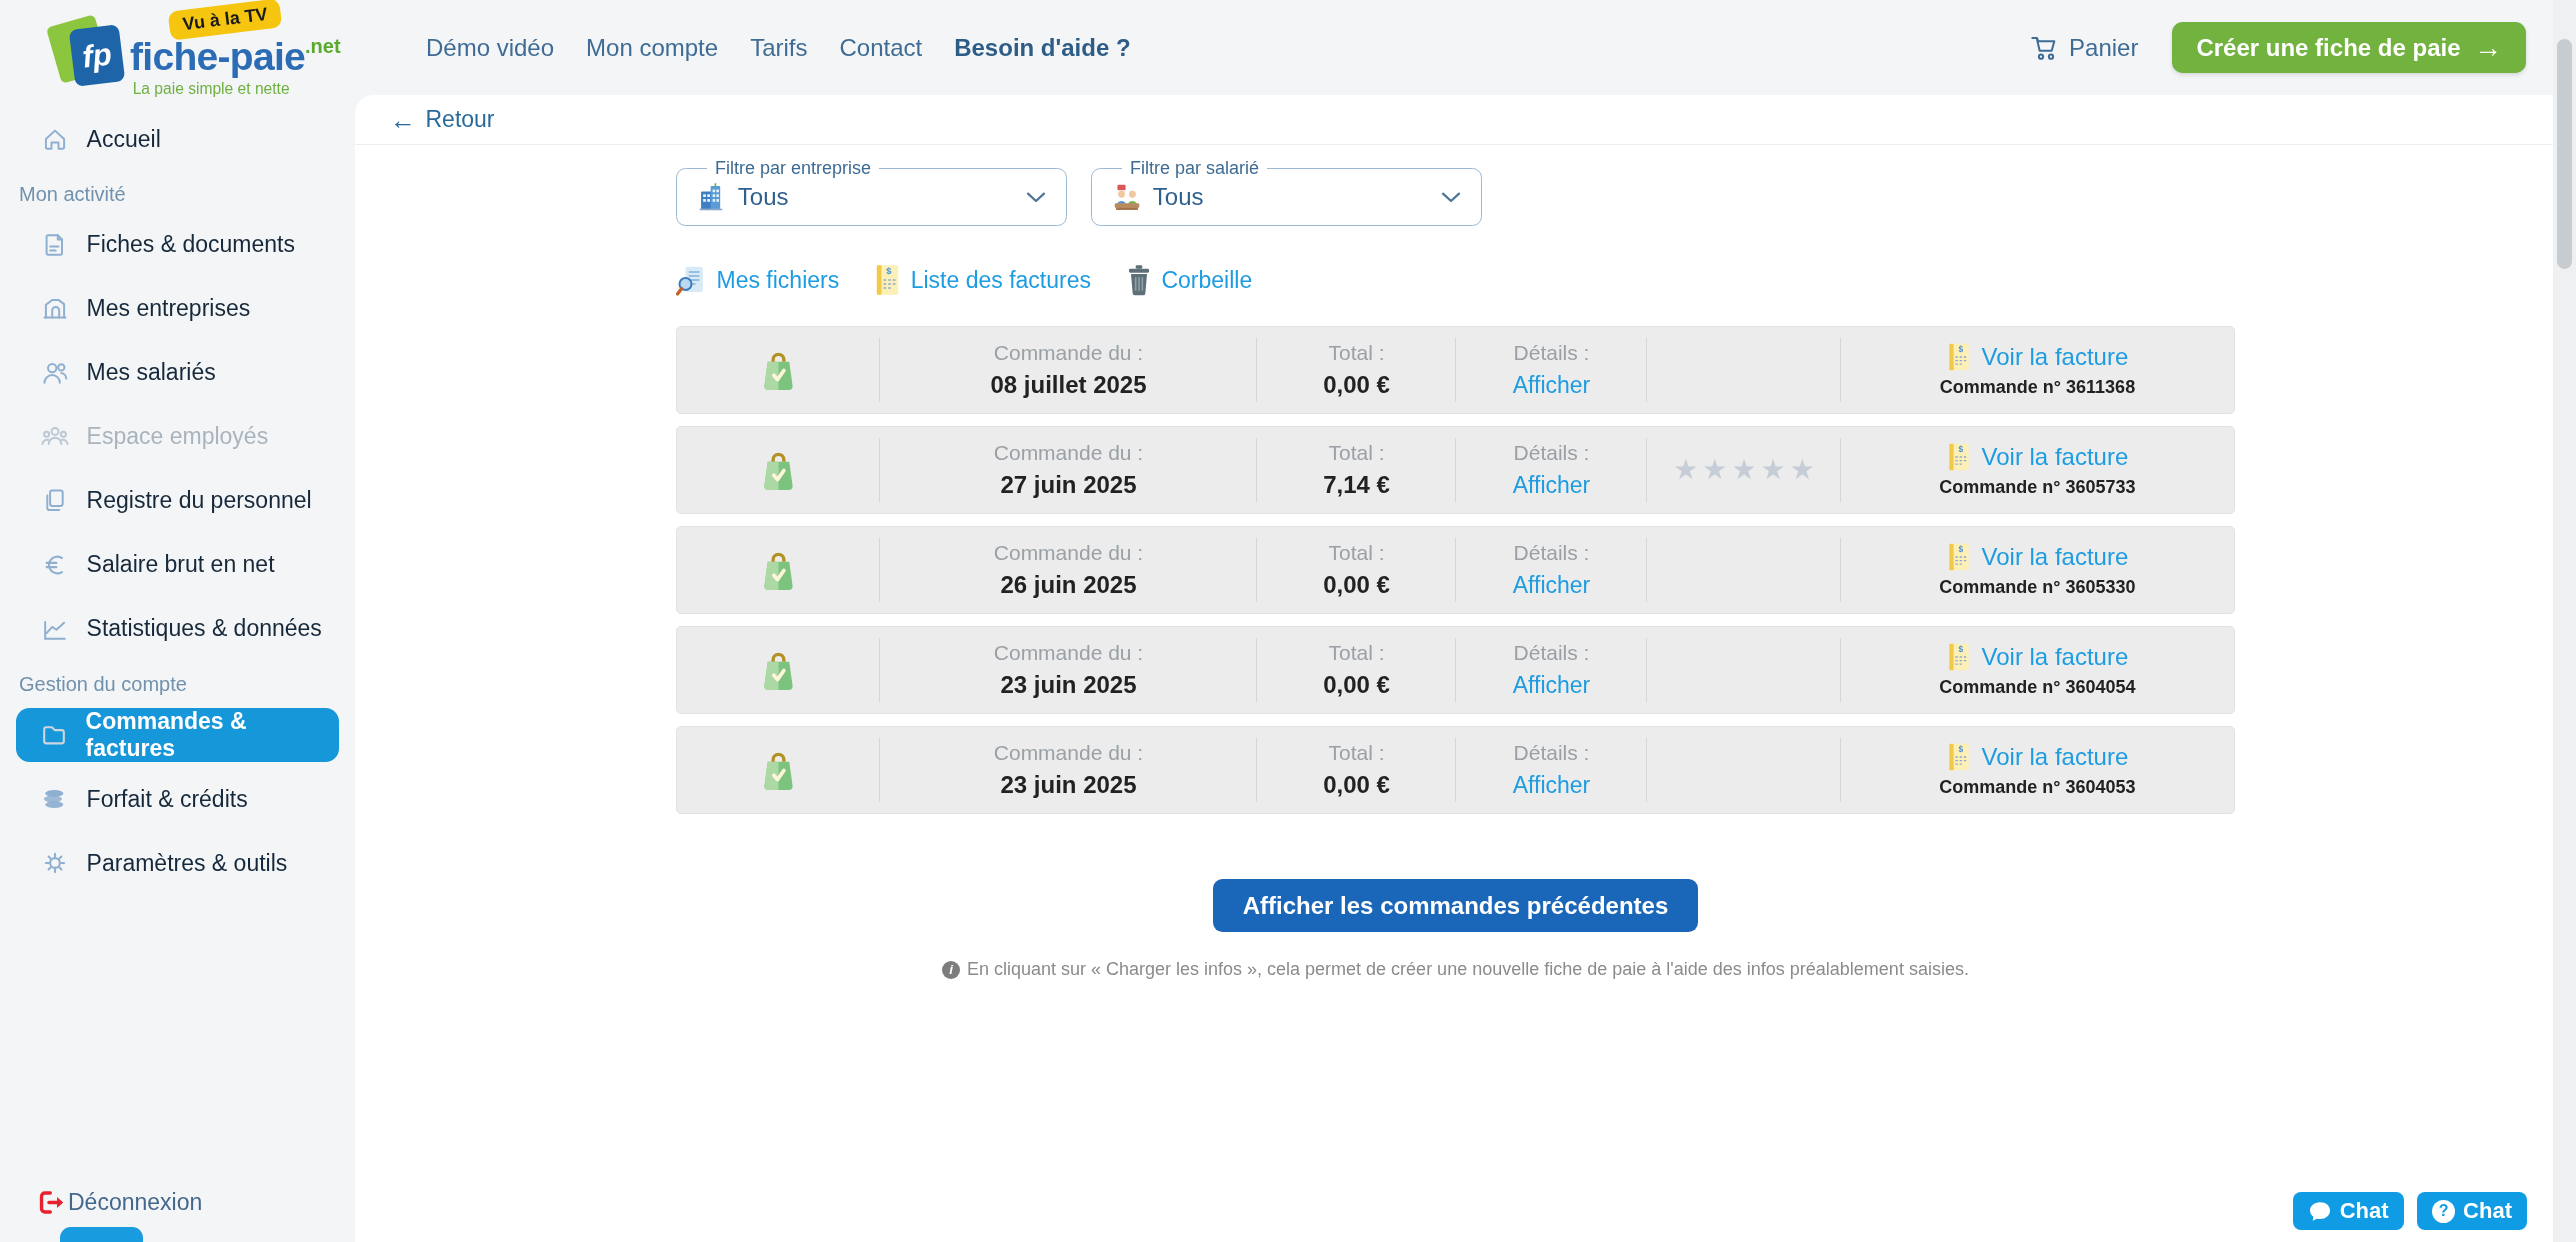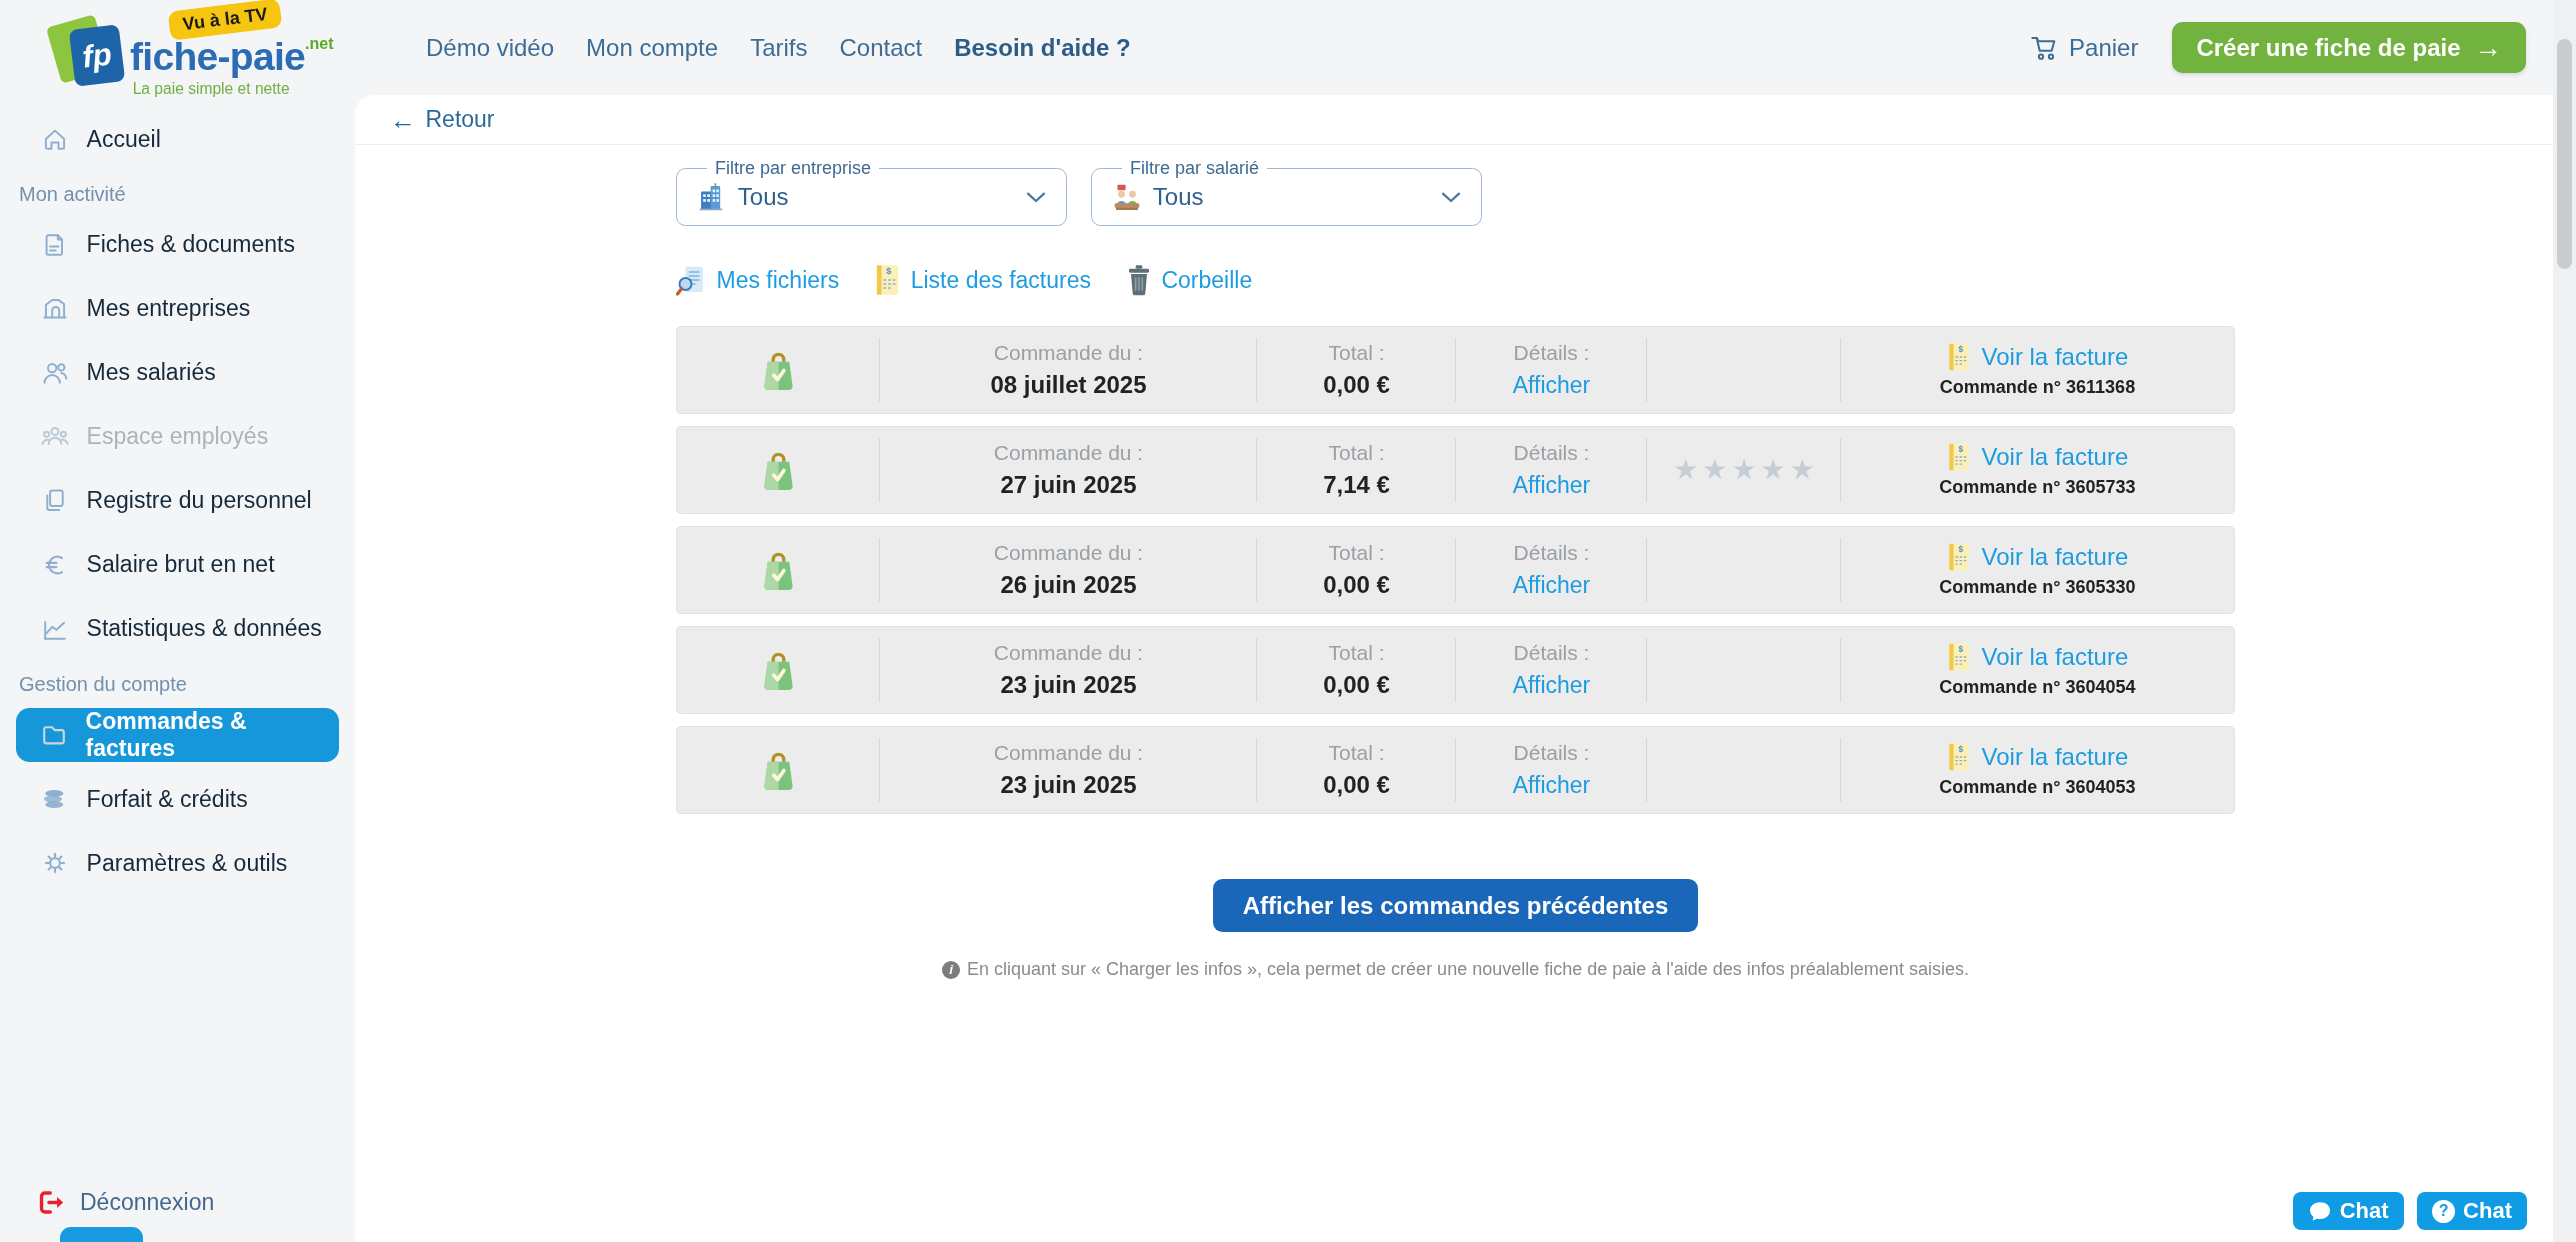--- a/index.html
+++ b/index.html
@@ -13,21 +13,21 @@
   
   header { position:absolute; top:0; left:0; width:2553px; height:95px; display:flex; align-items:center; }
   .logo { position:relative; width:379px; height:95px; margin-left:27px; flex:none; cursor:pointer; }
   .logo .fold { position:absolute; left:26px; top:20px; width:50px; height:58px; background:#8cc63f; transform:rotate(-16deg); border-radius:5.4px; }
   .logo .tile { position:absolute; left:45px; top:27px; width:50px; height:57px; background:#1d64a8; border-radius:8px; transform:rotate(-7deg);
     color:#fff; font-size:31px; font-weight:bold; font-style:italic; display:flex; align-items:center; justify-content:center; }
   .logo .badge { position:absolute; left:142px; top:5.4px; background:#f6c50f; color:#1a1a1a; font-size:18px; font-weight:bold;
     padding:4px 13.5px; border-radius:9.5px; transform:rotate(-7deg); white-space:nowrap; }
   .logo .brandwrap { position:absolute; left:103px; top:35px; white-space:nowrap; }
   .logo .brand { font-size:39px; font-weight:bold; color:#2b6cb4; letter-spacing:-0.7px; }
-  .logo .tld { font-size:16px; font-weight:bold; color:#5aa92c; vertical-align:top; }
+  .logo .tld { font-size:20px; font-weight:bold; color:#5aa92c; vertical-align:top; }
   .logo .tagline { font-size:15.6px; color:#6fb043; margin-top:1.4px; margin-left:2.7px; }
 
   nav { display:flex; gap:32px; margin-left:20px; align-items:center; }
   nav a { font-size:24px; color:#3f6c94; text-decoration:none; cursor:pointer; white-space:nowrap; }
   nav a.bold { font-weight:bold; color:#2d5d86; }
 
   .hdr-right { margin-left:auto; margin-right:27px; display:flex; align-items:center; gap:34px; }
   .panier { display:flex; align-items:center; gap:9.5px; color:#3f6c94; font-size:24px; cursor:pointer; }
   .cta { display:flex; align-items:center; gap:13.5px; background:#72b23e; border:none; color:#fff; font-family:inherit;
     font-size:24px; font-weight:bold; height:51px; padding:0 24px; border-radius:10.8px; cursor:pointer;
@@ -38,21 +38,21 @@
   aside { position:absolute; top:95px; left:0; width:355px; bottom:0; padding-top:12px; }
   .s-item { display:flex; align-items:center; gap:17.6px; height:64px; padding-left:41px; cursor:pointer; }
   .s-item span.lbl { font-size:23px; color:#16293b; }
   .s-item svg { flex:none; }
   .s-section { font-size:20px; color:#7291ad; padding:12px 0 6.8px 19px; }
   .s-item.activewhite { background:#ffffff; border-radius:15px; margin:0 16px; padding-left:24px; height:65px; box-shadow:0 1.4px 4px rgba(0,0,0,.05); }
   .s-item.activewhite span.lbl { font-weight:bold; }
   .s-item.activeblue { background:#1697da; border-radius:13.5px; margin:5.4px 16px; padding-left:24px; height:54px; }
   .s-item.activeblue span.lbl { color:#fff; font-weight:bold; }
   .s-item.disabled span.lbl { color:#a9b4bd; }
-  .logout { position:absolute; left:38px; bottom:26px; display:flex; align-items:center; gap:12px; cursor:pointer; }
+  .logout { position:absolute; left:38px; bottom:26px; display:flex; align-items:center; cursor:pointer; }
   .logout span { font-size:23px; color:#44688d; }
   .partial-pill { position:absolute; left:60px; bottom:-19px; width:83px; height:34px; background:#199be0; border-radius:10.8px; }
 
   
   main { position:absolute; left:355px; top:95px; right:23px; bottom:0; background:#ffffff; border-top-left-radius:19px; overflow:hidden; }
   .backbar { height:50px; display:flex; align-items:center; padding-left:35px; border-bottom:1.4px solid #eceef0; }
   .backlink { display:flex; align-items:center; gap:9.5px; color:#2a6a9b; font-size:23px; cursor:pointer; }
   .backlink .arrow { font-size:26px; line-height:1; }
 
   .content { width:1559px; margin-left:321px; }

